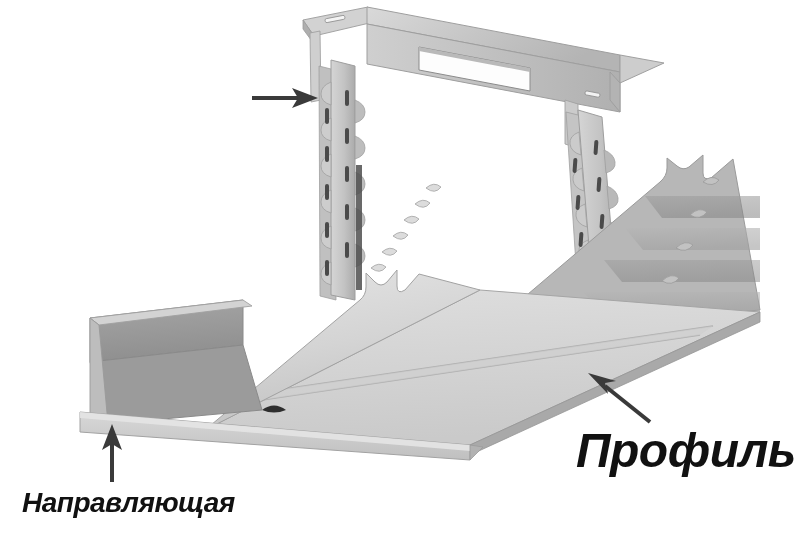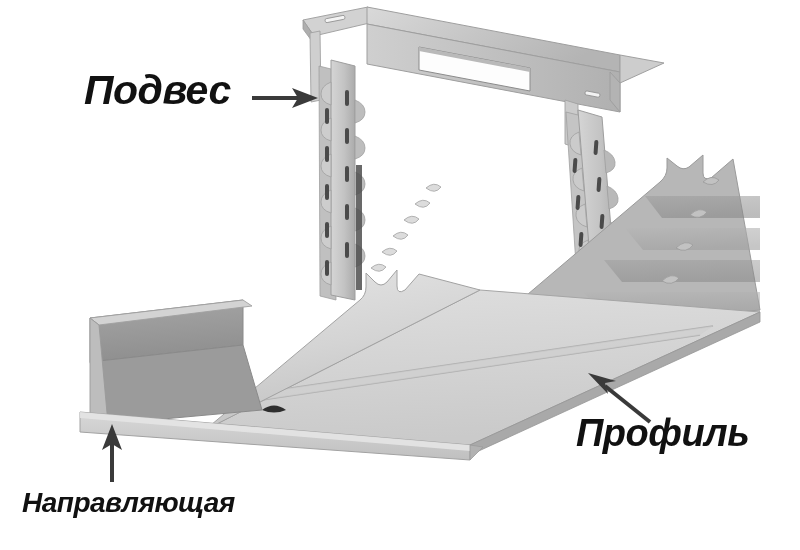--- a/index.html
+++ b/index.html
@@ -40,22 +40,22 @@
     top: 70px;
     font-size: 41px;
   }
   #label-napravlyayushchaya {
     left: 22px;
     top: 489px;
     font-size: 28px;
   }
   #label-profil {
     left: 576px;
-    top: 414px;
-    font-size: 38px;
+    top: 427px;
+    font-size: 48px;
   }
 </style>
 </head>
 <body>
 
 <div id="stage">
 
   <svg id="diagram-svg" viewBox="0 0 800 550">
     <defs>
       <linearGradient id="gradTopPlate" x1="0" y1="0" x2="1" y2="0.35">
@@ -293,19 +293,18 @@
         <path d="M112,424 L102,450 L112,444 L122,450 Z" fill="#3a3a3a"></path>
       </g>
 
       <g>
         <line x1="650" y1="422" x2="605" y2="386" stroke="#3a3a3a" stroke-width="4"></line>
         <path d="M588,373 L608,394 L605,383 L616,381 Z" fill="#3a3a3a"></path>
       </g>
     </g>
   </svg>
 
-  <div class="callout-label" id="label-podves">Подвес</div>
 
   <div class="callout-label" id="label-napravlyayushchaya">Направляющая</div>
 
   <div class="callout-label" id="label-profil">Профиль</div>
 
 </div>
 
 </body></html>

